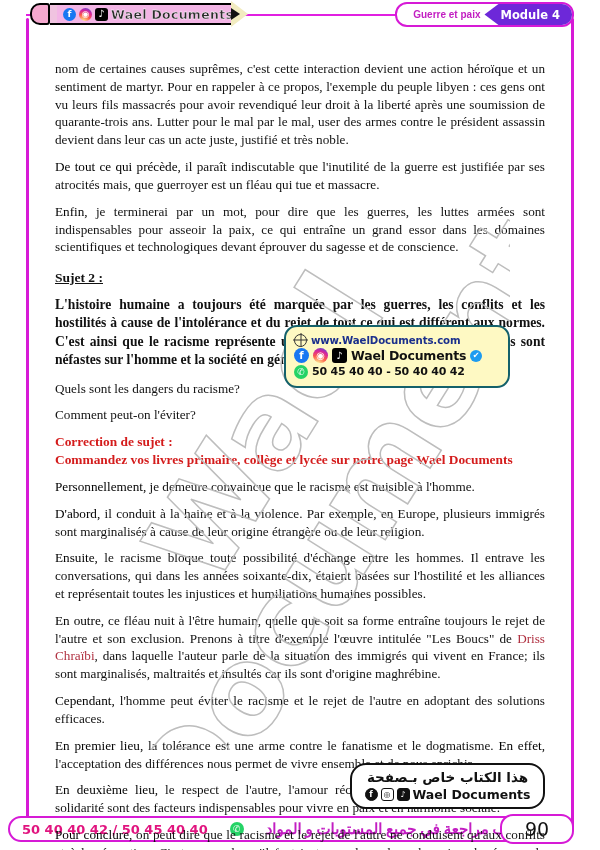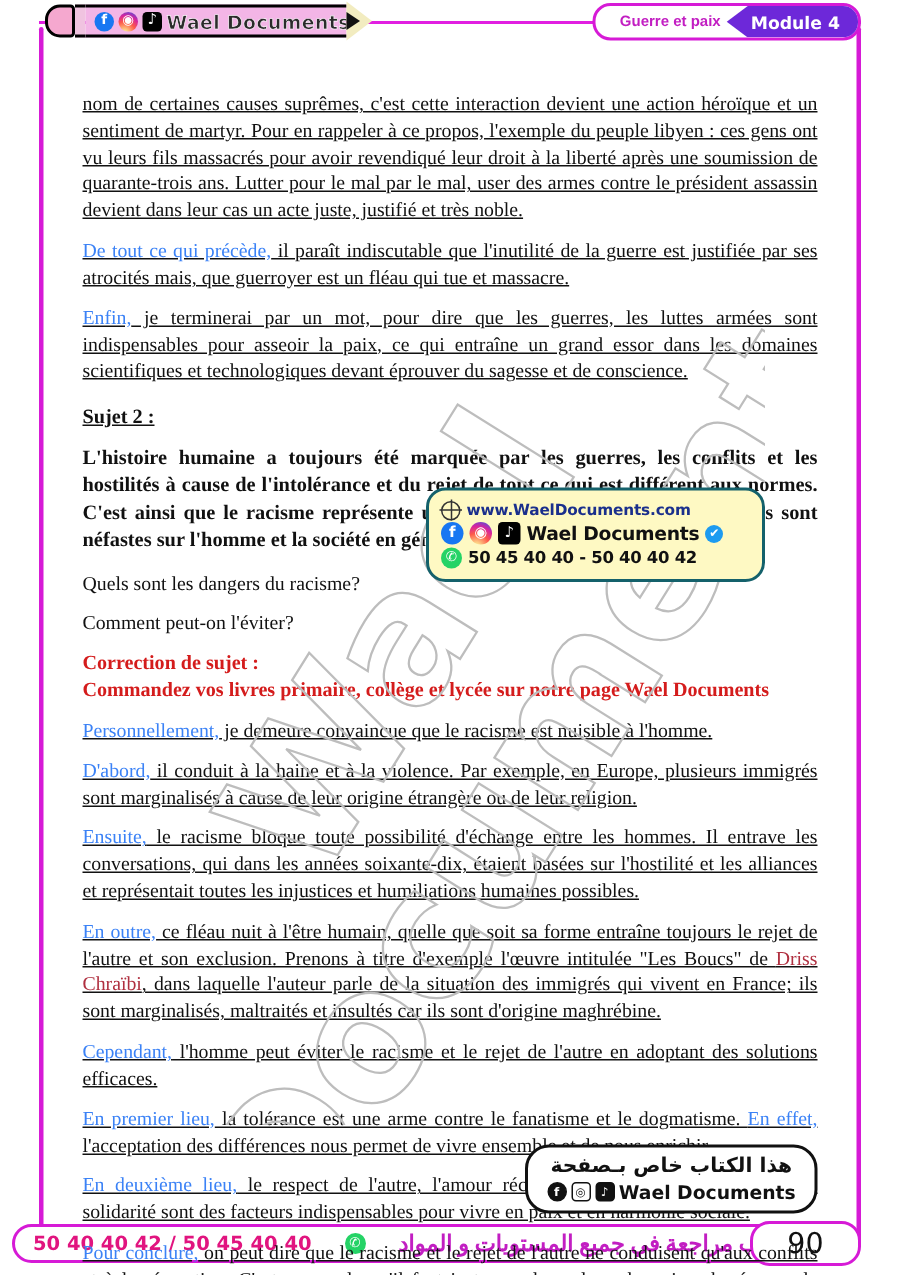--- a/index.html
+++ b/index.html
@@ -124,23 +124,22 @@
 
   
   #content {
     position: absolute; top: 60px; left: 55px; width: 490px;
     z-index: 2;
   }
   p.para {
     font-size: 13.2px; line-height: 1.35;
     text-align: justify; color: #111;
     margin-bottom: 9px;
-    text-decoration: underline;
-  }
-  .lead { color: #3b82f6; }
+  }
+  .lead { color: #000000; }
   .author { color: #b03040; }
   h3.sujet {
     font-size: 13.5px; font-weight: bold; color: #111;
     text-decoration: underline; margin: 14px 0 10px 0;
   }
   p.statement {
     font-size: 13.6px; font-weight: bold; line-height: 1.35;
     text-align: justify; color: #111; margin-bottom: 10px;
   }
   p.question {

